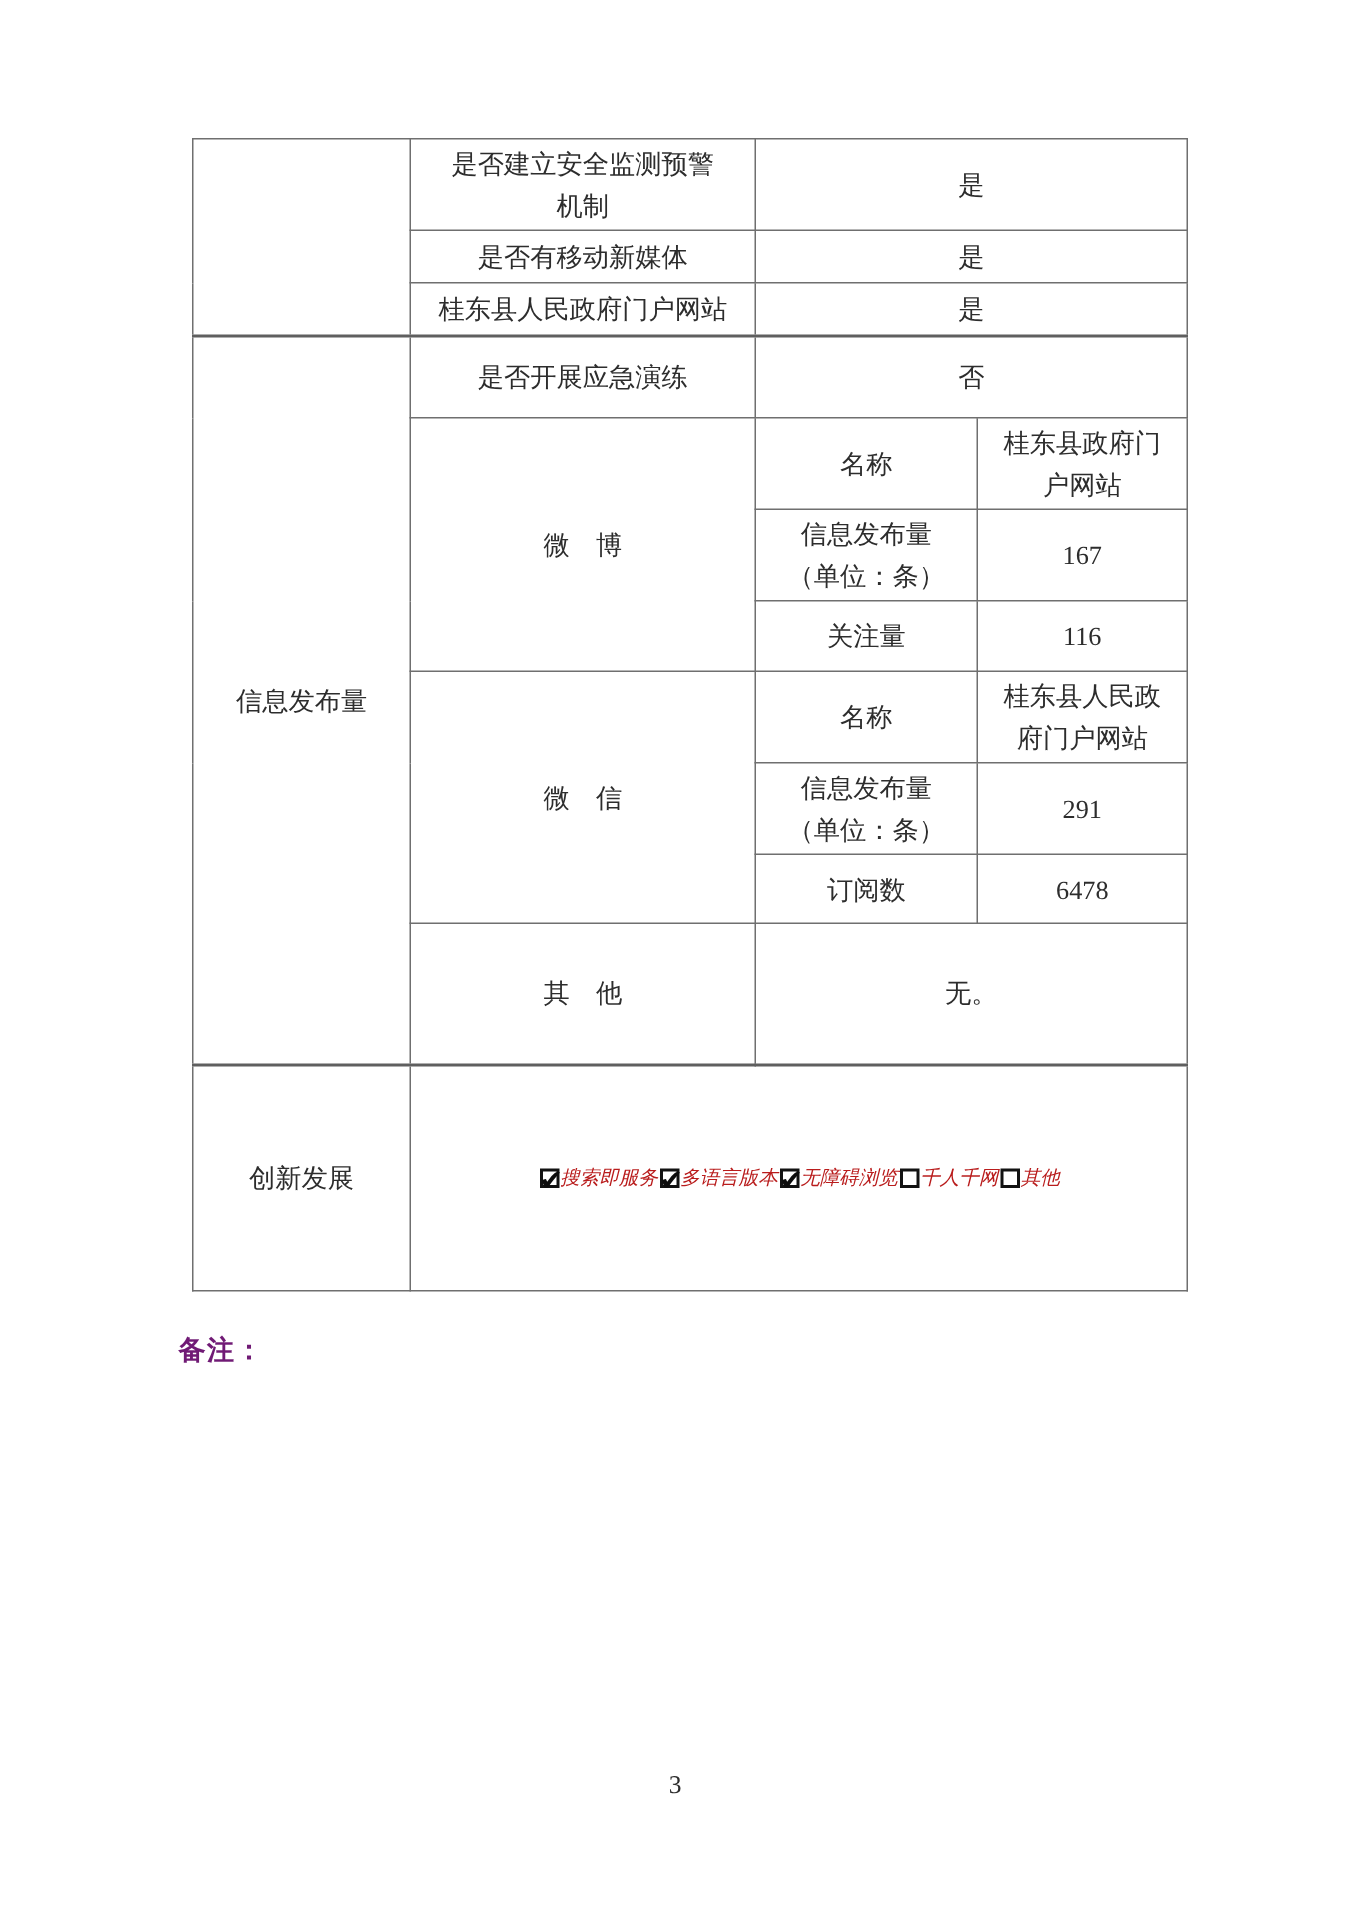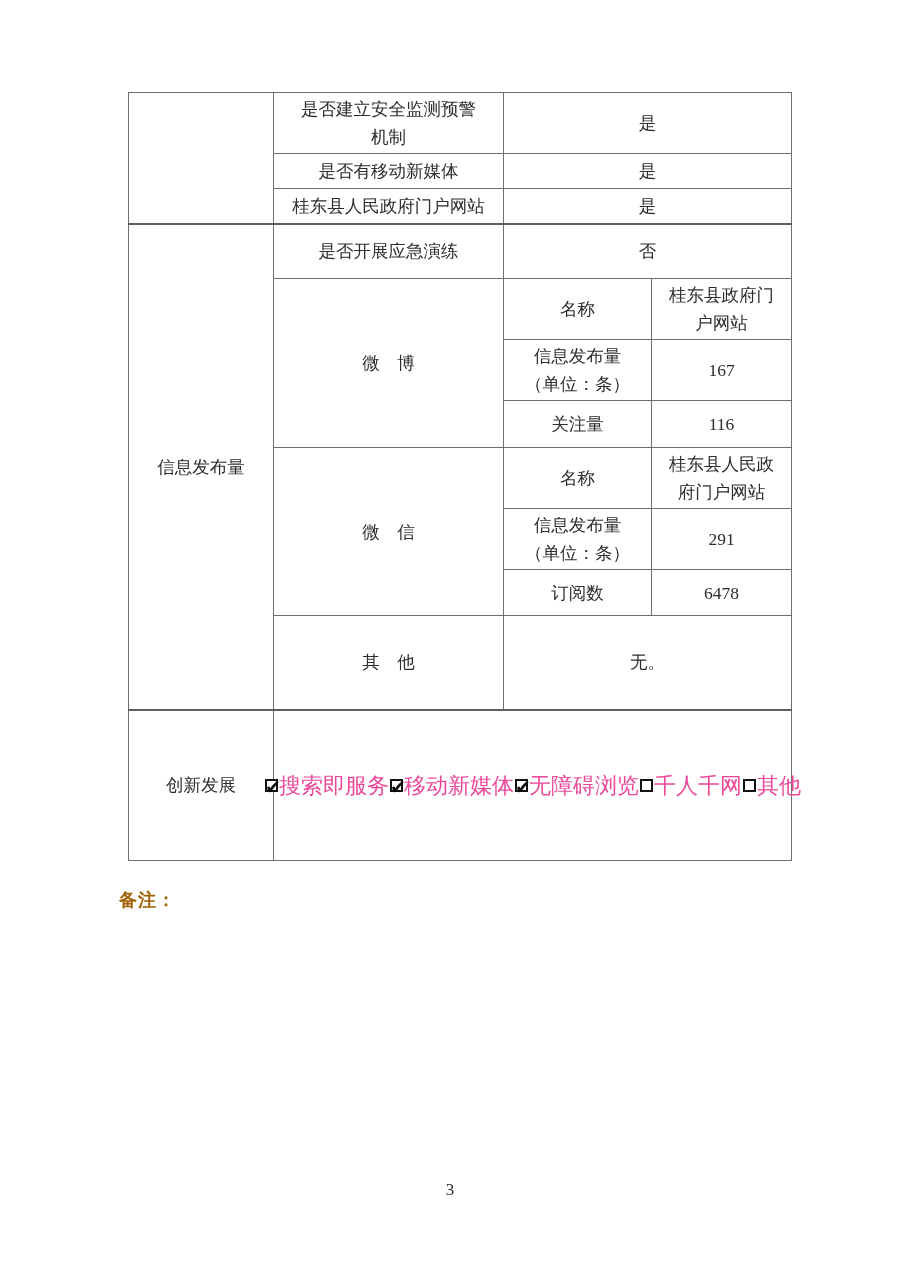--- a/index.html
+++ b/index.html
@@ -32,25 +32,25 @@
     width: 13px; height: 13px; flex: 0 0 auto;
     border: 2.5px solid #121212; display: inline-block; position: relative;
     margin: 0 1px 0 1px; background: #fff;
   }
   .cb[data-checked="true"]::after {
     content: "✔";
     position: absolute; left: -2px; top: -9px;
     font-size: 19px; font-weight: bold; color: #0d0d0d;
     font-family: "DejaVu Sans", sans-serif;
   }
-  .opt-label { font-size: 22px; color: #ec4899; }
+  .opt-label { font-size: 13px; color: #b91c1c; font-style: italic; }
 
   .remarks {
     position: absolute; left: 119px; top: 888px;
-    font-size: 18px; font-weight: bold; color: #a16207;
+    font-size: 18px; font-weight: bold; color: #701a75;
     letter-spacing: 1px;
   }
   .pagenum {
     position: absolute; left: 0; top: 1180px; width: 900px;
     text-align: center; font-size: 17px; color: #2d2d2d;
   }
 </style>
 </head>
 <body>
 
@@ -127,21 +127,21 @@
       <tr class="group-sep" style="height:151px">
         <td>创新发展</td>
         <td colspan="3" class="cb-cell">
           <div class="cb-row">
             <span class="opt">
               <span class="cb" data-checked="true"></span>
               <span class="opt-label">搜索即服务</span>
             </span>
             <span class="opt">
               <span class="cb" data-checked="true"></span>
-              <span class="opt-label">移动新媒体</span>
+              <span class="opt-label">多语言版本</span>
             </span>
             <span class="opt">
               <span class="cb" data-checked="true"></span>
               <span class="opt-label">无障碍浏览</span>
             </span>
             <span class="opt">
               <span class="cb" data-checked="false"></span>
               <span class="opt-label">千人千网</span>
             </span>
             <span class="opt">

